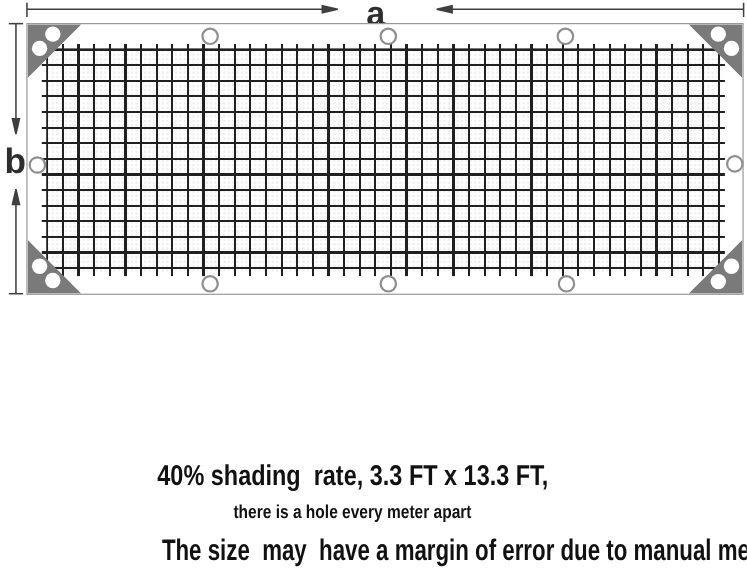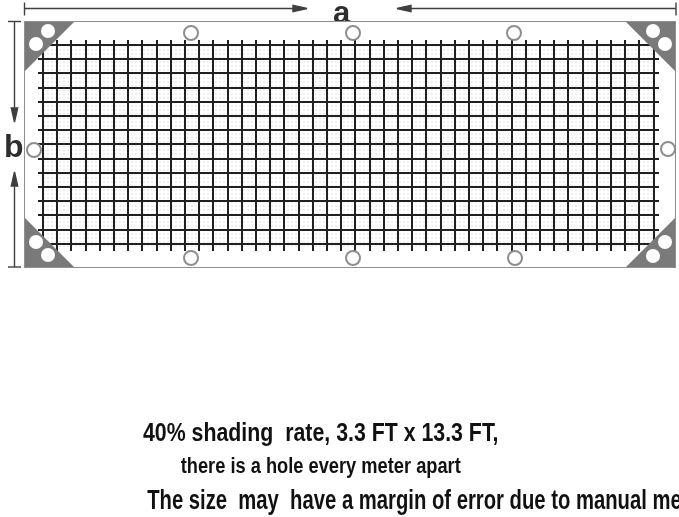--- a/index.html
+++ b/index.html
@@ -93,21 +93,21 @@
     width: 559px;
     text-align: center;
     color: #111111;
     font-weight: bold;
     white-space: pre;
     margin-left: 41px;
   }
   .cap > span { display: inline-block; white-space: pre; }
   .cap1 { top: 415px; font-size: 26px; line-height: 34px; }
   .cap1 > span { transform: scaleX(0.82); }
-  .cap2 { top: 449px; font-size: 22px; line-height: 34px; }
+  .cap2 { top: 449px; font-size: 17px; line-height: 34px; }
   .cap2 > span { transform: scaleX(0.83); }
   .cap3 { top: 483px; font-size: 27px; line-height: 34px; }
   .cap3 > span { transform: scaleX(0.75); }
 </style>
 </head>
 <body>
 
 <div class="stage">
 
   <svg class="dim-svg" viewBox="0 0 679 290">

